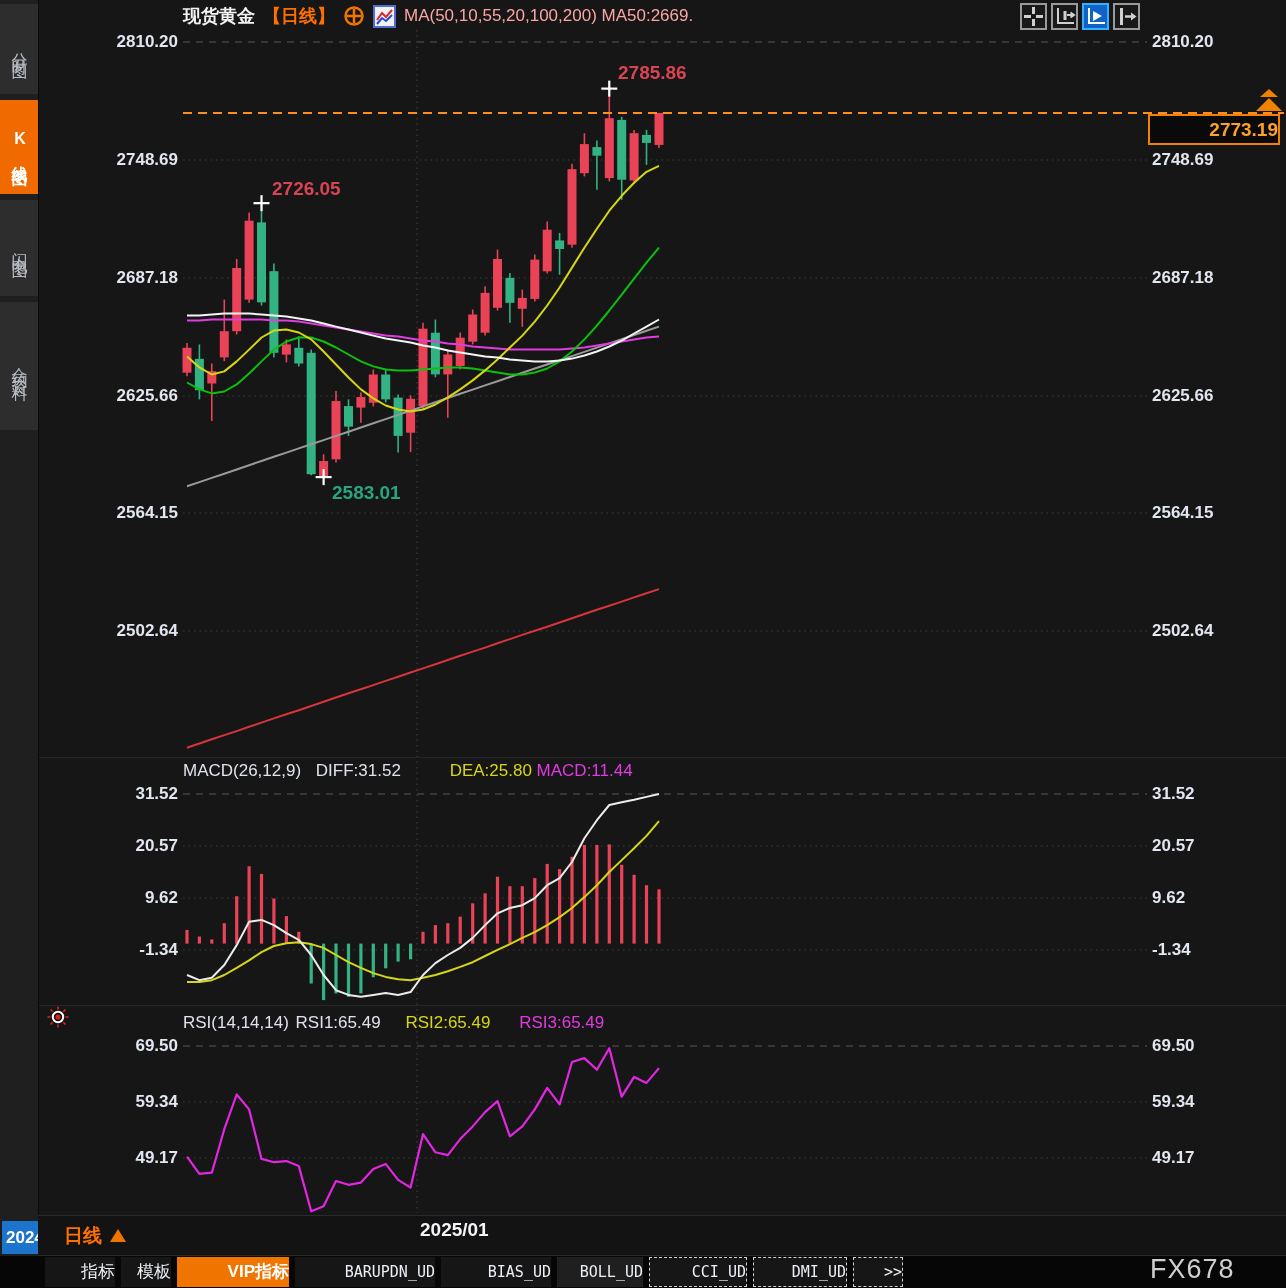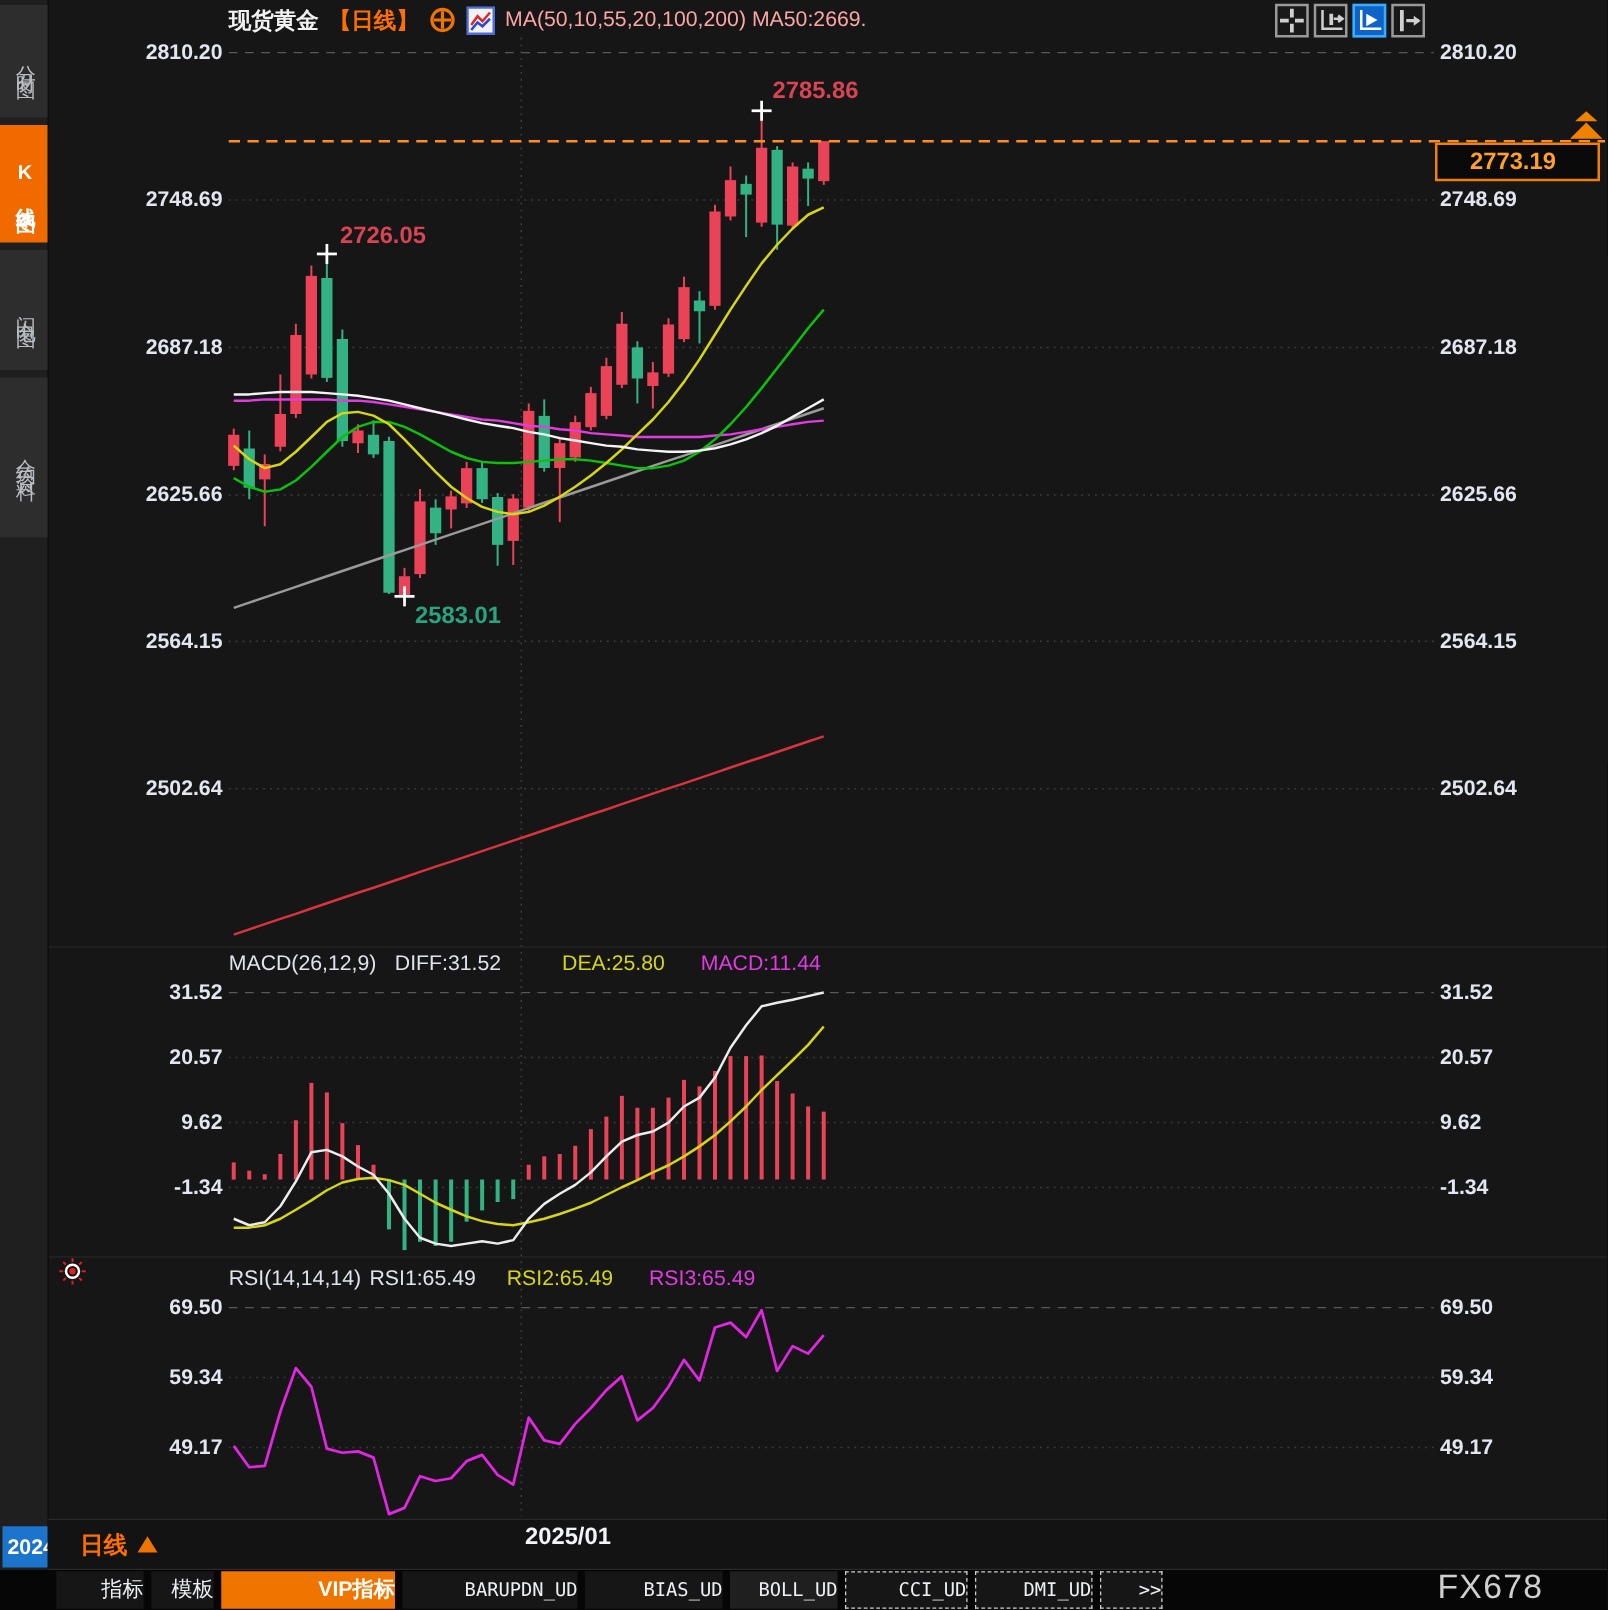--- a/index.html
+++ b/index.html
@@ -27,36 +27,36 @@
   .axl.left{left:40px;width:138px;text-align:right;}
   .axl.right{left:1152px;width:130px;text-align:left;}
   
   .pane-hdr{position:absolute;left:183px;font-size:17px;white-space:nowrap;}
   .ph-w{color:#dfe3ec;} .ph-y{color:#d6d616;} .ph-m{color:#e23ae2;}
   
   .pmark{position:absolute;font-size:19px;font-weight:bold;white-space:nowrap;}
   
   #cur-box{position:absolute;left:1148px;top:114px;width:132px;height:31px;box-sizing:border-box;
            border:2px solid #f08200;background:#0a0a0a;color:#ffa02a;font-size:19px;font-weight:bold;
-           line-height:27px;padding-left:26px;}
+           line-height:27px;padding-left:26px;text-align:right;}
   #jump-latest{position:absolute;left:1256px;top:88px;width:26px;height:24px;cursor:pointer;}
   
   #timeline{position:absolute;left:38px;right:0;top:1215px;height:41px;background:#131313;
             border-top:1px solid #2a2a2a;border-bottom:1px solid #2a2a2a;box-sizing:border-box;}
   #tl-period{position:absolute;left:26px;top:7px;color:#ff7000;font-size:19px;font-weight:bold;cursor:pointer;}
   .tri-up{display:inline-block;width:0;height:0;border-left:8px solid transparent;border-right:8px solid transparent;
           border-bottom:13px solid #f07400;margin-left:8px;vertical-align:baseline;}
   #tl-date{position:absolute;left:382px;top:3px;color:#f2f4f8;font-size:19px;font-weight:bold;}
   
   #tabbar{position:absolute;left:0;right:0;top:1256px;height:32px;background:#060606;}
   #tabs{position:absolute;left:45px;top:1px;height:30px;display:flex;gap:6px;}
   .tab{height:30px;line-height:30px;text-align:right;color:#eceff4;background:#161616;cursor:pointer;
        font-size:17px;overflow:hidden;white-space:nowrap;}
   .t-ud{font-family:"DejaVu Sans Mono",monospace;font-size:15px;}
-  .t-active{background:#f07400;color:#fff;font-weight:bold;padding-left:27px;}
+  .t-active{background:#f07400;color:#fff;font-weight:bold;}
   .t-lit{background:#1f1f1f;}
   .t-dash{box-sizing:border-box;border:1px dashed #cfcfcf;line-height:28px;}
   #watermark{position:absolute;left:1150px;top:1254px;color:#cfcfcf;font-size:27px;letter-spacing:1px;}
   .hr{position:absolute;left:38px;right:0;height:1px;background:#262626;}
   #chart-svg{position:absolute;left:0;top:0;}
   #sun-icon{position:absolute;left:47px;top:1006px;cursor:pointer;}
 </style>
 </head>
 <body>
 
@@ -313,21 +313,21 @@
   <div id="jump-latest">
     <svg width="26" height="24">
         <path d="M13 1 L22 9 H4 Z" fill="#f08200"></path>
         <path d="M13 10 L26 23 H0 Z" fill="#f08200"></path>
       </svg>
   </div>
 
   <div class="pane-hdr" style="top:761px">
     <span class="ph-w" style="margin-right:10px">MACD(26,12,9)</span>
     <span class="ph-w" style="margin-right:44px">DIFF:31.52</span>
-    <span class="ph-y" style="margin-right:24px">DEA:25.80</span>
+    <span class="ph-y" style="">DEA:25.80</span>
     <span class="ph-m">MACD:11.44</span>
   </div>
 
   <div class="pane-hdr" style="top:1013px">
     <span class="ph-w" style="margin-right:2px">RSI(14,14,14)</span>
     <span class="ph-w" style="margin-right:20px">RSI1:65.49</span>
     <span class="ph-y" style="margin-right:24px">RSI2:65.49</span>
     <span class="ph-m">RSI3:65.49</span>
   </div>
 

